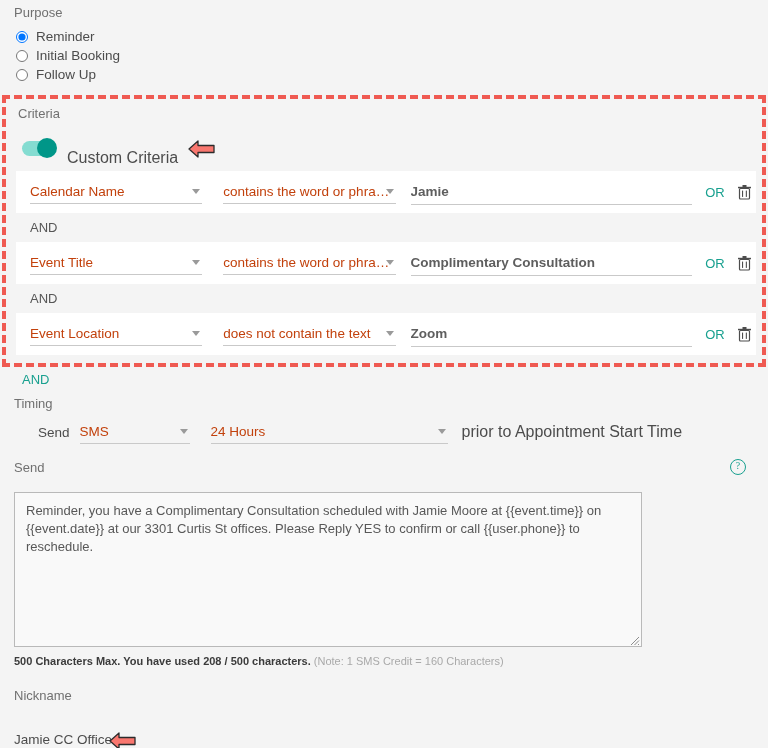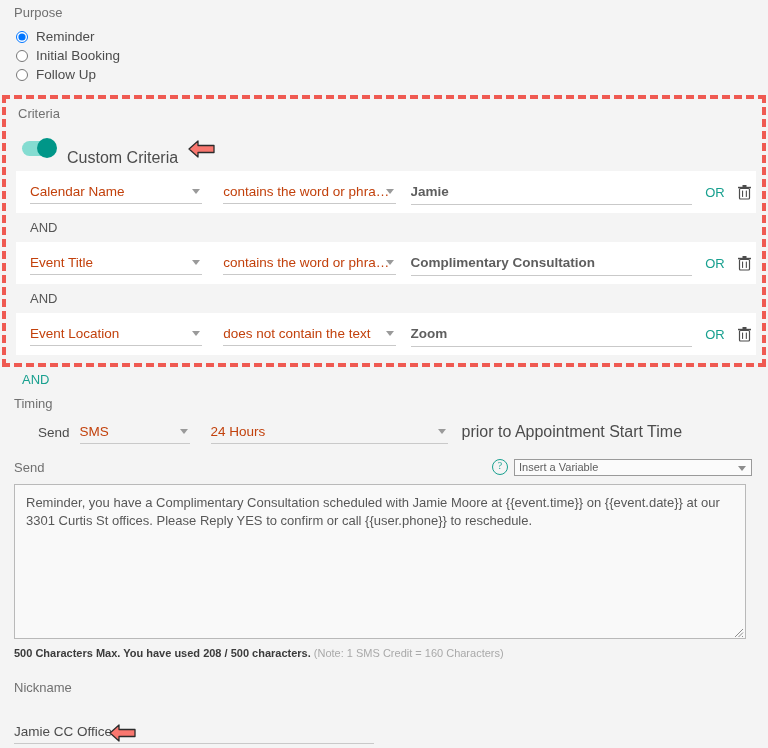--- a/index.html
+++ b/index.html
@@ -232,25 +232,25 @@
   .var-select .caret {
     position: absolute;
     right: 5px;
     top: 6px;
     width: 0; height: 0;
     border-left: 4px solid transparent;
     border-right: 4px solid transparent;
     border-top: 5px solid #8c8c8c;
   }
   .textarea {
-    width: 732px;
+    width: 628px;
     height: 155px;
     border: 1px solid #b9b9b9;
     background: #f9f9f9;
-    margin-top: 8px;
+    margin-top: 16px;
     padding: 9px 11px;
     box-sizing: border-box;
     color: #585858;
     font-size: 13px;
     line-height: 18px;
     position: relative;
   }
   .resize-grip {
     position: absolute;
     right: 1px;
@@ -414,24 +414,20 @@
       </div>
       <div class="prior-text">prior to Appointment Start Time</div>
     </div>
   </div>
 
   <div class="body-block">
     <div class="body-head">
       <div class="section-label">Send</div>
       <div class="spacer"></div>
       <div class="help-icon">?</div>
-      <div class="var-select">
-        <span>Insert a Variable</span>
-        <span class="caret"></span>
-      </div>
     </div>
 
     <div class="textarea">
       <span>Reminder, you have a Complimentary Consultation scheduled with Jamie Moore at {{event.time}} on {{event.date}} at our 3301 Curtis St offices.  Please Reply YES to confirm or call {{user.phone}} to reschedule.</span>
       <span class="resize-grip">
         <svg width="12" height="12" viewBox="0 0 12 12">
           <line x1="11" y1="3" x2="3" y2="11" stroke="#8d8d8d" stroke-width="1"></line>
           <line x1="11" y1="6.5" x2="6.5" y2="11" stroke="#8d8d8d" stroke-width="1"></line>
           <line x1="11" y1="10" x2="10" y2="11" stroke="#8d8d8d" stroke-width="1"></line>
         </svg>

